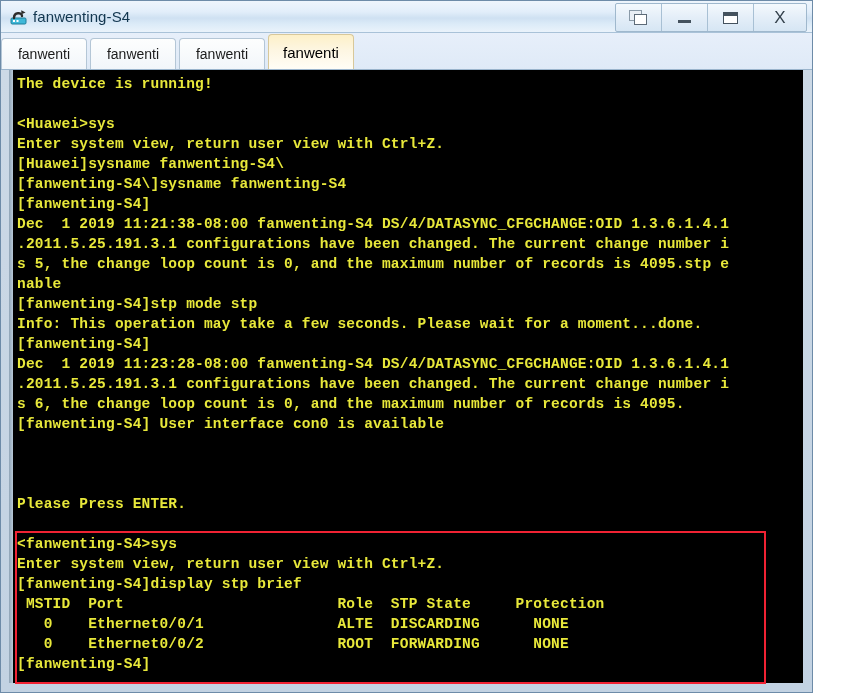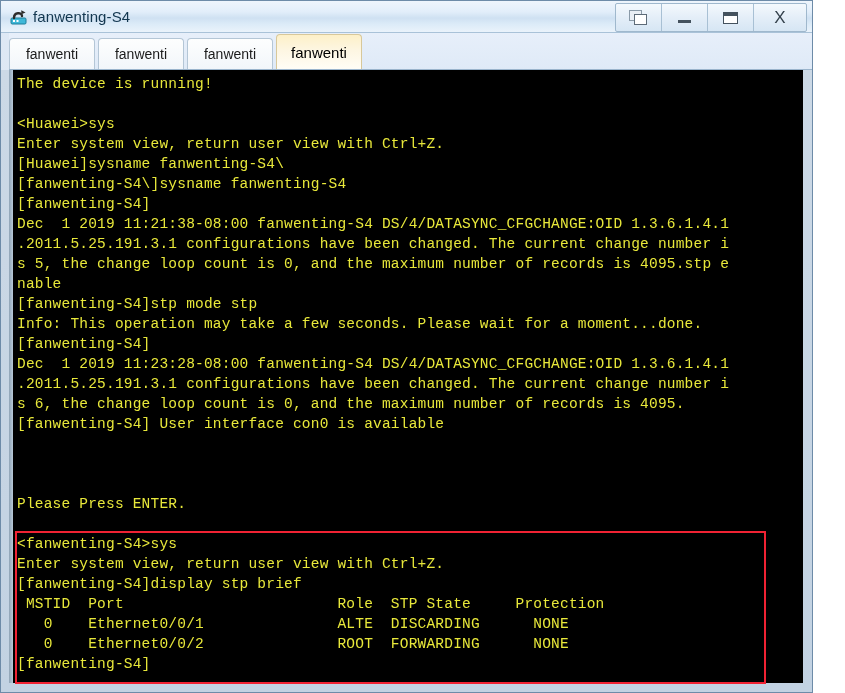--- a/index.html
+++ b/index.html
@@ -118,21 +118,20 @@
   
   .tabstrip {
     flex: 0 0 37px;
     height: 37px;
     background: linear-gradient(to bottom, #e7effa 0%, #dfeaf7 100%);
     display: flex;
     align-items: flex-end;
     padding-left: 0;
     box-sizing: border-box;
     border-bottom: 1px solid #9ab4cc;
-    margin-left: 8px;
   }
   .tab {
     height: 31px;
     min-width: 86px;
     margin-right: 3px;
     padding: 0 12px;
     display: flex;
     align-items: center;
     justify-content: center;
     font-size: 14px;
@@ -166,20 +165,21 @@
     flex: 0 0 4px;
     background: linear-gradient(to right, #8fa4b6, #b9c9d8);
   }
   .terminal {
     flex: 1 1 auto;
     background: #000000;
     position: relative;
     overflow: hidden;
     padding: 4px 12px 0 0;
     box-sizing: border-box;
+    font-weight: bold;
   }
   .term-lines {
     font-family: "Liberation Mono", "DejaVu Sans Mono", monospace;
     font-size: 14.5px;
     line-height: 20px;
     color: #e8e83a;
     white-space: pre;
     padding-left: 4px;
     letter-spacing: 0.2px;
   }

